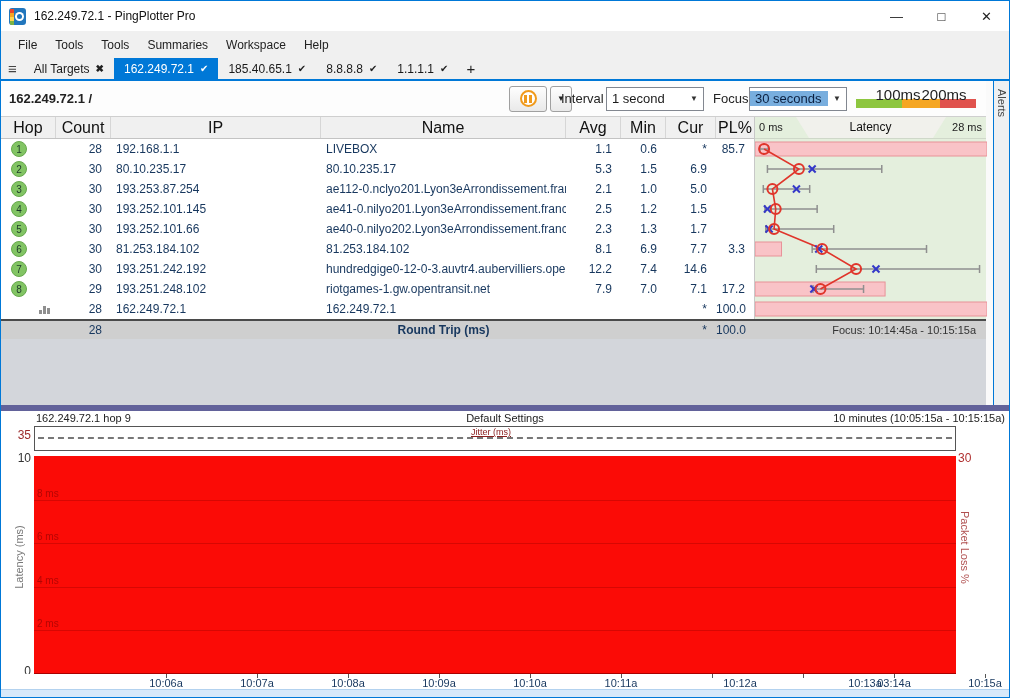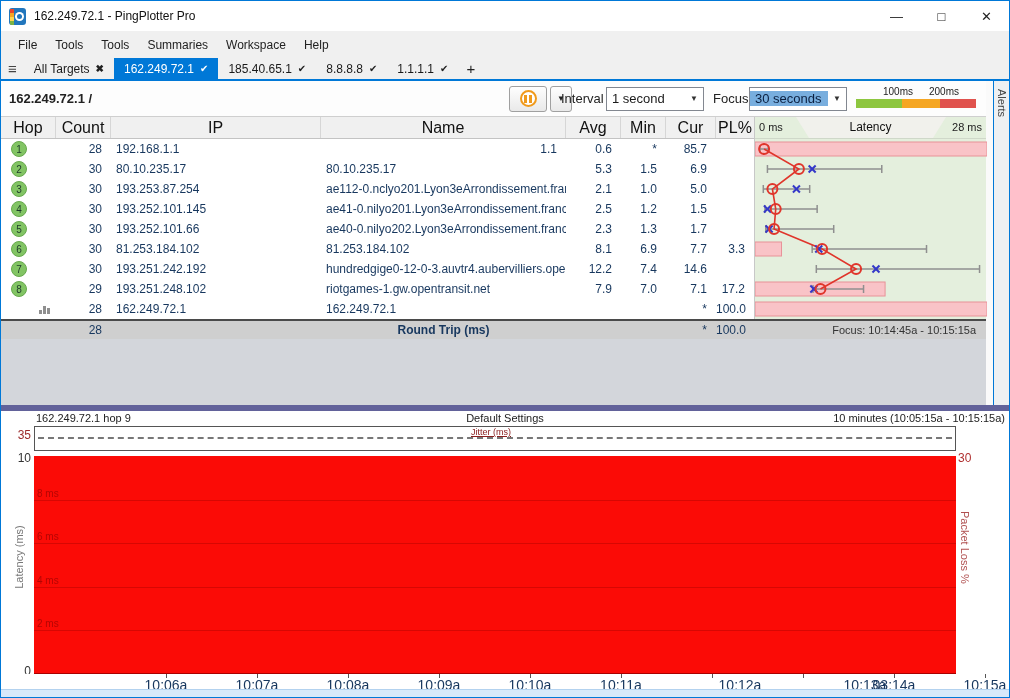--- a/index.html
+++ b/index.html
@@ -39,21 +39,21 @@
   .pause-btn { width:38px; }
   .pause-circle { width:17px; height:17px; border:2px solid #f09a1c; border-radius:50%; display:flex; align-items:center; justify-content:center; gap:2px; background:#fff; }
   .pause-circle .bar { width:3px; height:8px; background:#f09a1c; }
   .drop-btn { width:22px; margin-left:3px; font-size:8px; color:#222; }
   .ctl-label { position:absolute; color:#222; font-size:13px; }
   .combo { position:absolute; height:24px; border:1px solid #828790; background:#fff; display:flex; align-items:center; }
   .combo .val { flex:1; padding-left:5px; font-size:13px; color:#1a1a1a; white-space:nowrap; overflow:hidden; }
   .combo .arr { width:18px; text-align:center; font-size:8px; color:#333; }
   .combo .val.selected { background:#78aede; color:#0b2040; }
   .legend { position:absolute; left:855px; top:5px; width:120px; }
-  .legend .lbls { position:relative; height:13px; font-size:10px; color:#222; }
+  .legend .lbls { position:relative; height:13px; font-size:15px; color:#222; }
   .legend .lbls span { position:absolute; transform:translateX(-50%); }
   .legend .bar { display:flex; height:9px; width:100%; }
 
   
   .right-gap { position:absolute; left:985px; top:80px; width:7px; height:324px; background:#fafafa; }
   .alerts-rail { position:absolute; left:992px; top:80px; width:18px; height:324px; background:#eef0f2; border-left:1px solid #0078d7; }
   .alerts-rail .alerts-txt { position:absolute; top:8px; left:2px; writing-mode:vertical-rl; font-size:11px; color:#444; }
 
   
   .thead { position:absolute; left:0; top:116px; width:753px; height:22px; background:#f0f0f0; border-bottom:1px solid #c3c3c3; display:grid; grid-template-columns:55px 55px 210px 245px 55px 45px 50px 38px; align-items:center; }
@@ -98,21 +98,21 @@
   .gridline { position:absolute; left:0; width:100%; height:1px; background:rgba(150,0,0,0.35); }
   .gridlabel { position:absolute; left:3px; font-size:10px; color:rgba(120,0,0,0.55); transform:translateY(-110%); }
   .lat-top { position:absolute; left:0; top:450px; width:30px; text-align:right; font-size:12px; color:#333; }
   .lat-bottom { position:absolute; left:6px; top:663px; width:24px; text-align:right; font-size:12px; color:#333; }
   .lat-axis { position:absolute; left:-32px; top:550px; width:100px; text-align:center; font-size:11px; color:#777; transform:rotate(-90deg); }
   .pl-scale { position:absolute; left:957px; top:450px; font-size:12px; color:#b03030; }
   .pl-axis { position:absolute; left:958px; top:510px; writing-mode:vertical-rl; font-size:11px; color:#b05050; }
 
   .x-axis { position:absolute; left:0; top:673px; width:100%; height:15px; background:#fff; }
   .x-tick { position:absolute; top:0; width:1px; height:4px; background:#555; }
-  .x-lab { position:absolute; top:3px; transform:translateX(-50%); font-size:14px; color:#17375e; white-space:nowrap; }
+  .x-lab { position:absolute; top:3px; transform:translateX(-50%); font-size:11px; color:#17375e; white-space:nowrap; }
 
   .status-strip { position:absolute; left:0; top:688px; width:100%; height:10px; background:#d7e9fa; border-top:1px solid #b3d2ef; }
 </style>
 </head>
 <body>
 
 <div id="app">
 
   <div class="titlebar">
     <div class="appicon">
@@ -217,20 +217,21 @@
     <div class="hcell" style="border-right:none">PL%</div>
   </div>
 
   <div class="rows" id="rows">
       <div class="trow">
         <div class="">
           <span class="hop-badge">1</span>
         </div>
         <div class="c-num">28</div>
         <div class="c-left">192.168.1.1</div>
+        <div class="c-left">LIVEBOX</div>
         <div class="c-num">1.1</div>
         <div class="c-num">0.6</div>
         <div class="c-num">*</div>
         <div class="c-num">85.7</div>
       </div>
       <div class="trow">
         <div class="">
           <span class="hop-badge">2</span>
         </div>
         <div class="c-num">30</div>

